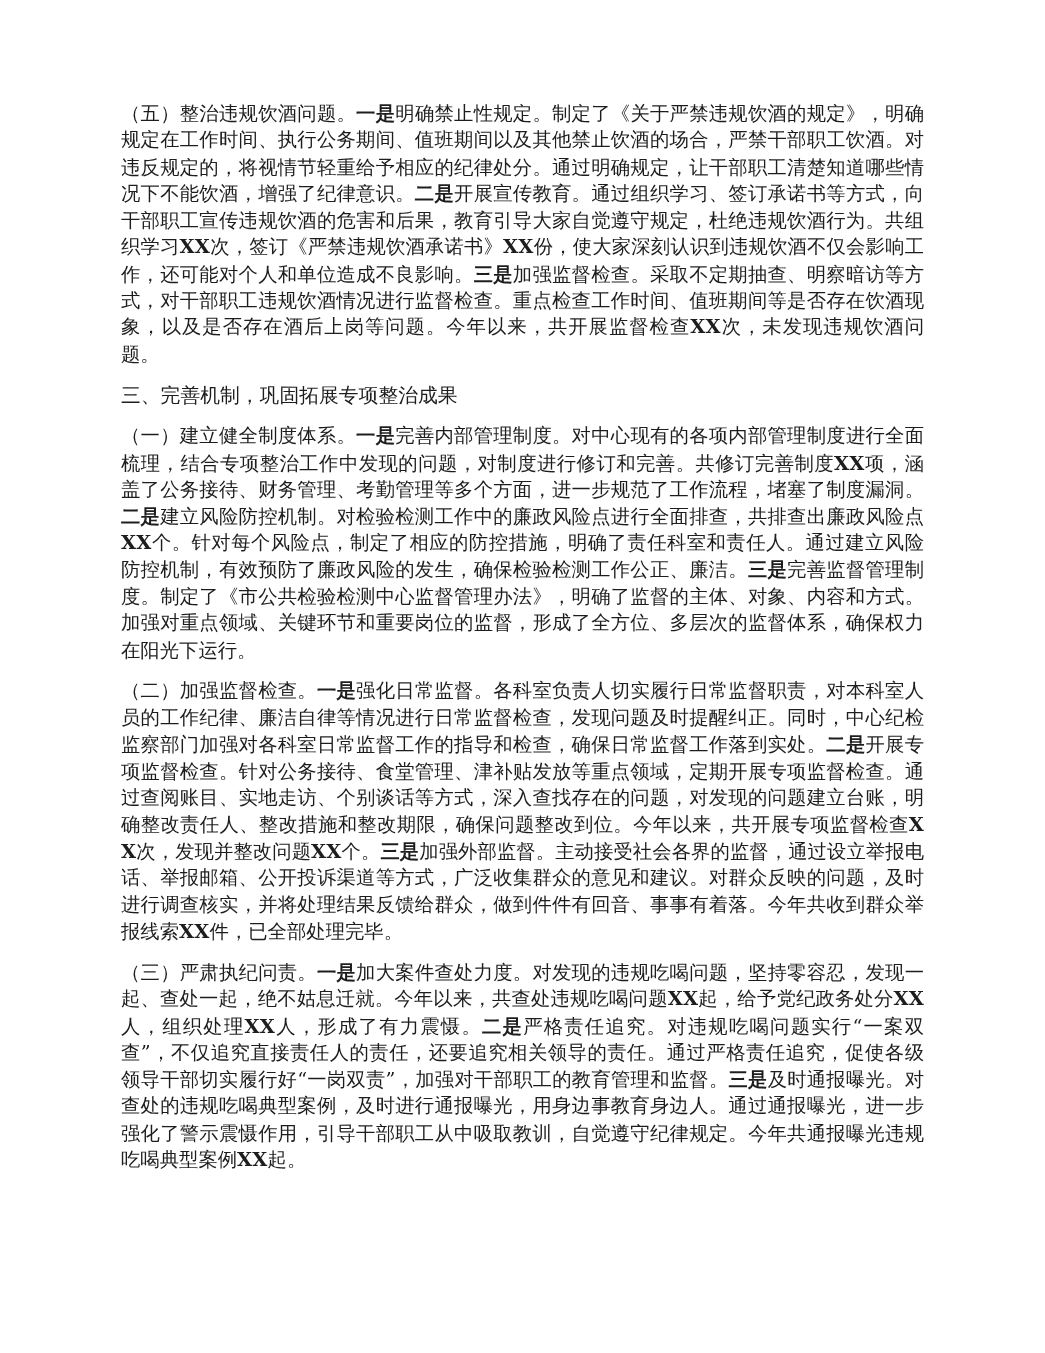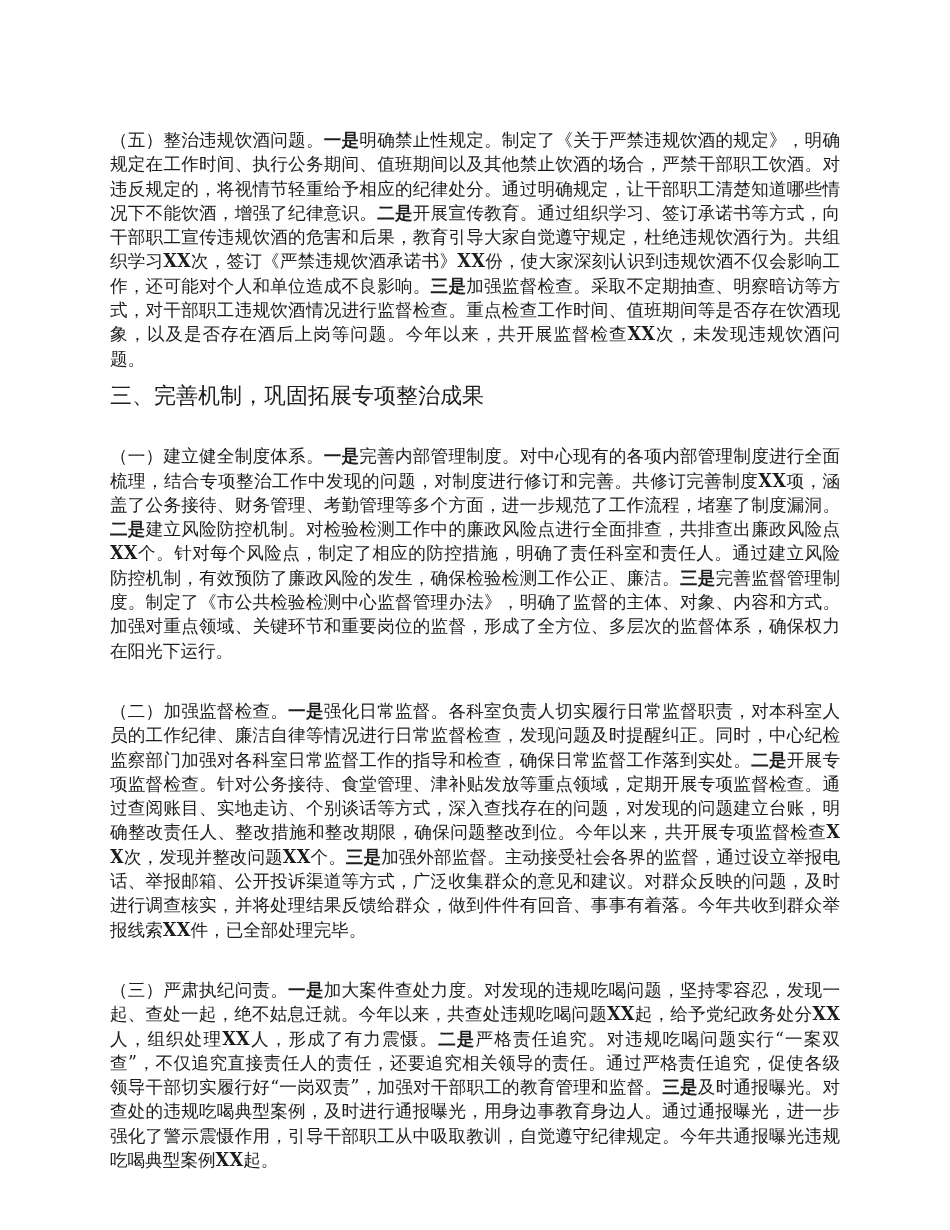--- a/index.html
+++ b/index.html
@@ -30,25 +30,24 @@
     font-size: 17.6px;
     line-height: 24.3px;
     text-align: justify;
     text-justify: inter-ideograph;
     letter-spacing: 0;
     word-break: break-all;
     color: #1d1d1d;
   }
   p.para.indent {
     text-indent: 0;
-    margin-top: 36px;
   }
   h2.section-heading {
     margin: 0 0 13px 0;
-    font-size: 22px;
+    font-size: 18px;
     line-height: 24.3px;
     font-weight: normal;
     text-align: left;
     color: #1d1d1d;
   }
   .b {
     font-weight: bold;
   }
   .xx {
     font-weight: bold;

